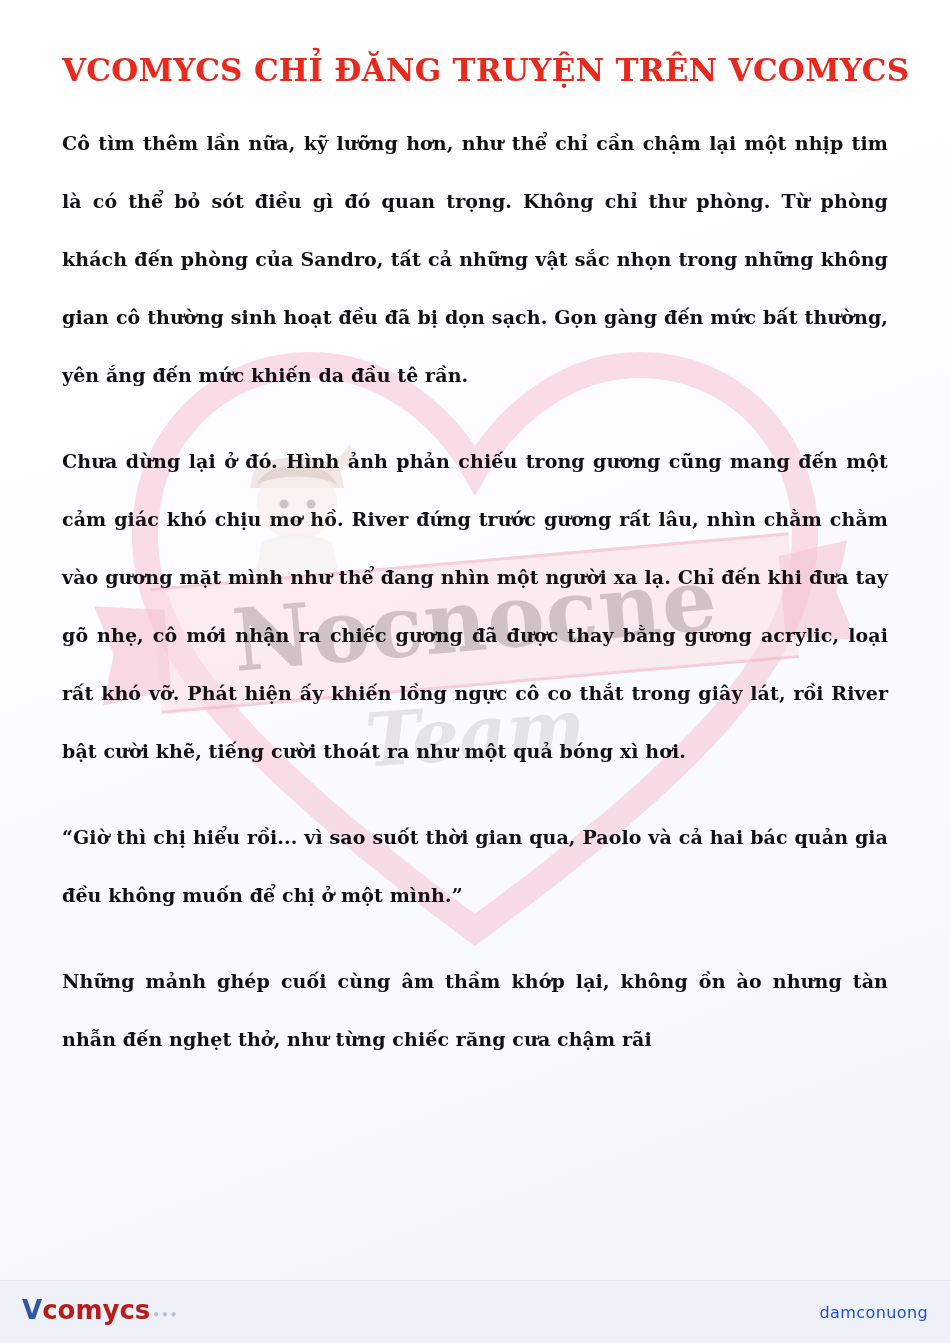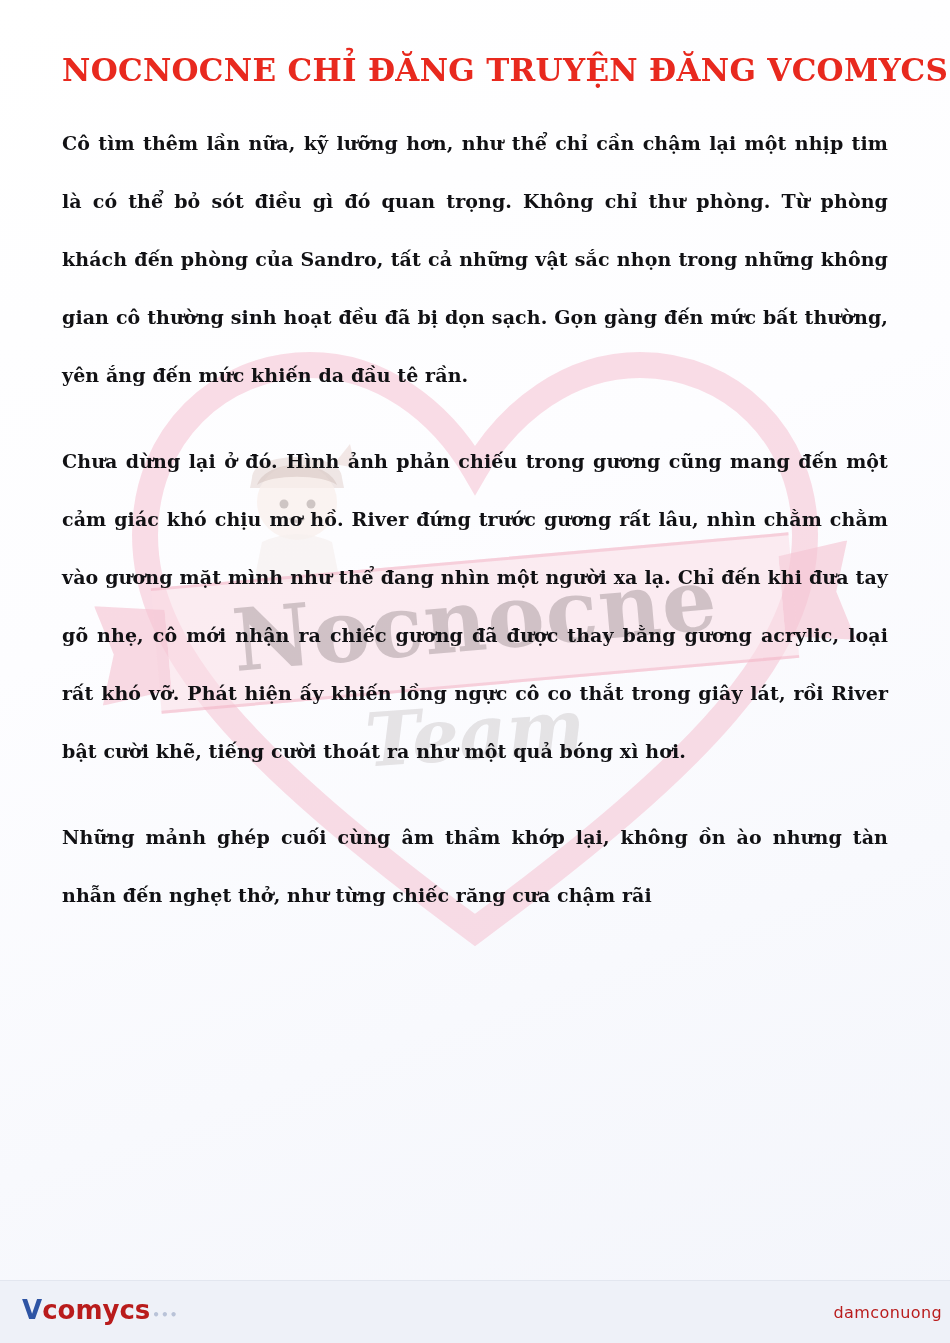--- a/index.html
+++ b/index.html
@@ -150,25 +150,25 @@
   .footer-logo .rest { color: #b91c1c; }
   .footer-logo .dots {
     display: inline-block;
     margin-left: 2px;
     color: #b9c3d8;
     font-size: 12px;
     letter-spacing: 1px;
   }
   .footer-credit {
     position: absolute;
-    right: 8px;
+    right: 22px;
     top: 22px;
     font-family: "DejaVu Sans", sans-serif;
     font-size: 16px;
-    color: #b91c1c;
+    color: #1d4ed8;
     letter-spacing: .4px;
   }
 </style>
 </head>
 <body>
 
 <div id="page">
 
   <div class="wm-layer">
     <div class="heart">
@@ -189,24 +189,25 @@
         <path d="M112 34 l16 -20 l6 24 Z" fill="#d9b6ae" opacity=".6"></path>
       </svg>
     </div>
 
     <div class="wm-ribbon"></div>
     <div class="wm-word-main">Nocnocne</div>
     <div class="wm-word-sub">Team</div>
   </div>
 
   <div class="content">
-    <div class="headline">NOCNOCNE CHỈ ĐĂNG TRUYỆN ĐĂNG VCOMYCS</div>
+    <div class="headline">VCOMYCS CHỈ ĐĂNG TRUYỆN TRÊN VCOMYCS</div>
 
     <p class="para">Cô tìm thêm lần nữa, kỹ lưỡng hơn, như thể chỉ cần chậm lại một nhịp tim là có thể bỏ sót điều gì đó quan trọng. Không chỉ thư phòng. Từ phòng khách đến phòng của Sandro, tất cả những vật sắc nhọn trong những không gian cô thường sinh hoạt đều đã bị dọn sạch. Gọn gàng đến mức bất thường, yên ắng đến mức khiến da đầu tê rần.</p>
     <p class="para">Chưa dừng lại ở đó. Hình ảnh phản chiếu trong gương cũng mang đến một cảm giác khó chịu mơ hồ. River đứng trước gương rất lâu, nhìn chằm chằm vào gương mặt mình như thể đang nhìn một người xa lạ. Chỉ đến khi đưa tay gõ nhẹ, cô mới nhận ra chiếc gương đã được thay bằng gương acrylic, loại rất khó vỡ. Phát hiện ấy khiến lồng ngực cô co thắt trong giây lát, rồi River bật cười khẽ, tiếng cười thoát ra như một quả bóng xì hơi.</p>
+    <p class="para">“Giờ thì chị hiểu rồi... vì sao suốt thời gian qua, Paolo và cả hai bác quản gia đều không muốn để chị ở một mình.”</p>
     <p class="para">Những mảnh ghép cuối cùng âm thầm khớp lại, không ồn ào nhưng tàn nhẫn đến nghẹt thở, như từng chiếc răng cưa chậm rãi</p>
   </div>
 
   <div class="footer">
     <div class="footer-logo">
       <span class="v">V</span>
       <span class="rest">comycs</span>
       <span class="dots">•••</span>
     </div>
     <div class="footer-credit">damconuong</div>

